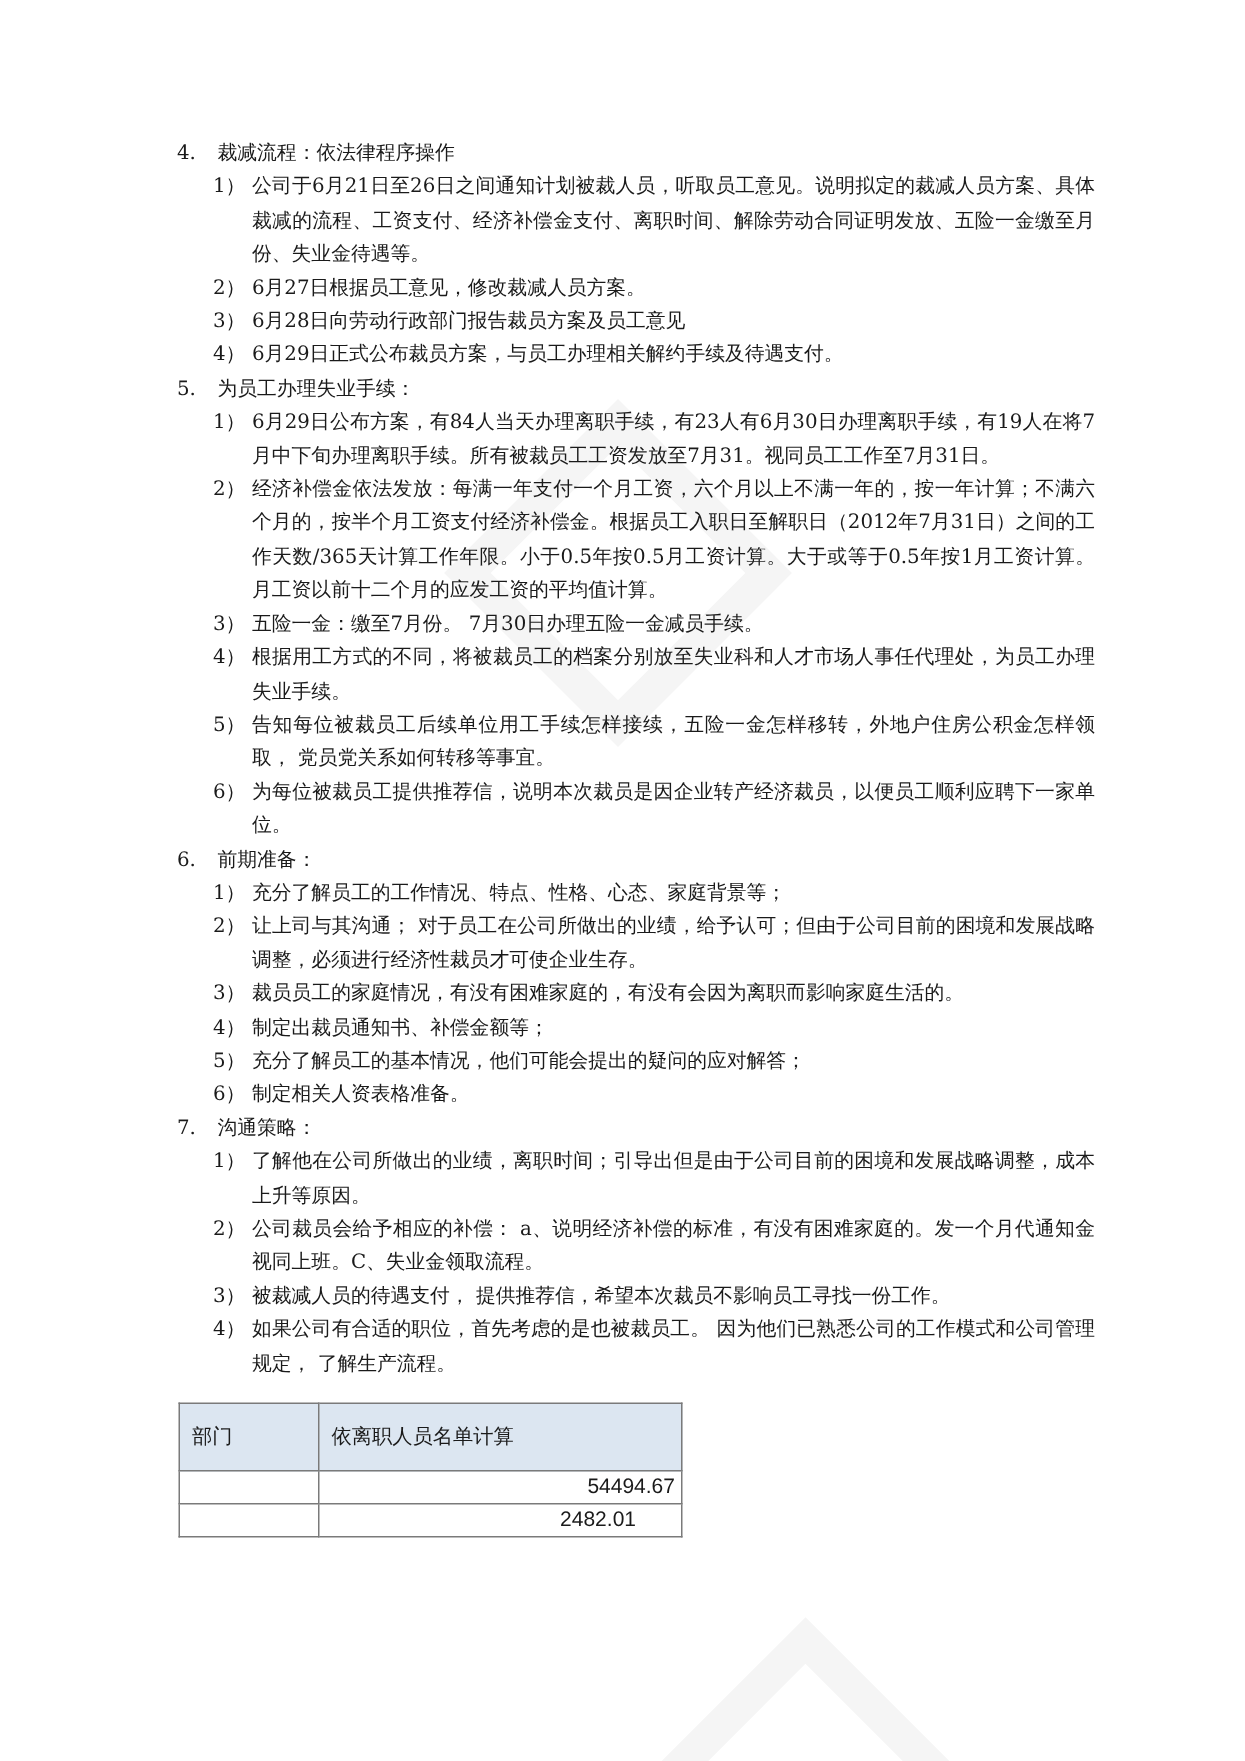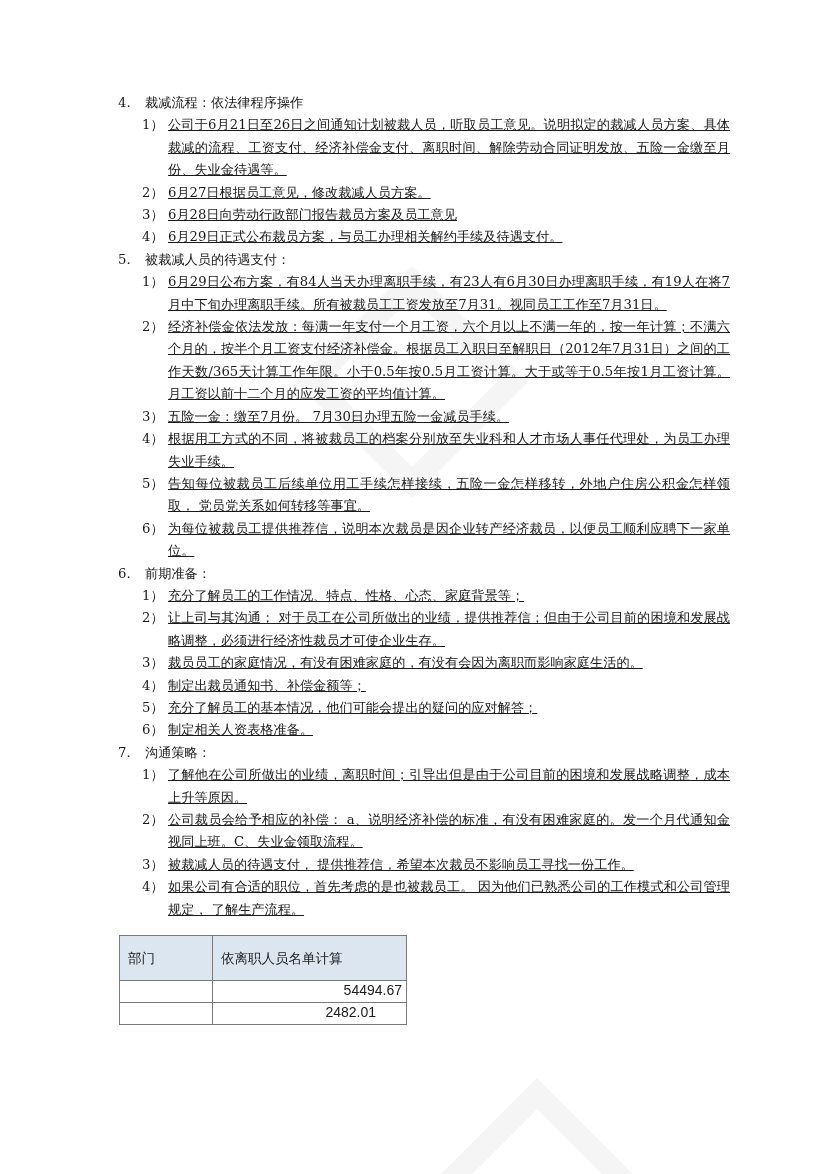--- a/index.html
+++ b/index.html
@@ -13,25 +13,25 @@
     position: absolute; pointer-events: none; opacity: 0.06;
     border: 22px solid #555; transform: rotate(45deg);
   }
   .content { position: absolute; left: 118px; top: 92px; width: 612px; font-size: 13.2px; line-height: 22.4px; }
   .section { margin: 0; }
   .sec-head { display: flex; }
   .sec-num { width: 27px; flex: none; }
   .items { margin-left: 24px; }
   .item { display: flex; }
   .item-num { width: 26px; flex: none; white-space: nowrap; }
-  .item-text { flex: 1; text-align: justify; text-decoration: underline; }
+  .item-text { flex: 1; text-align: justify; }
   .spacer { height: 14px; }
   .table-title { margin-left: 0; }
   table.cost {
-    border-collapse: collapse; margin-left: 1px; width: 288px;
+    border-collapse: collapse; margin-left: 1px; width: 336px;
     font-family: "Liberation Sans", "DejaVu Sans", sans-serif; font-size: 14px;
   }
   table.cost th {
     background: #dce6f1; font-weight: normal; text-align: left;
     height: 44px; padding: 0 0 0 8px; border: 1px solid #7a7a7a;
     font-family: "DejaVu Sans", sans-serif; font-size: 13.5px;
   }
   table.cost td {
     height: 21px; border: 1px solid #7a7a7a; padding: 0 4px; vertical-align: top; line-height: 18px;
   }
@@ -70,21 +70,21 @@
         <div class="item">
             <span class="item-num">4）</span>
             <span class="item-text">6月29日正式公布裁员方案，与员工办理相关解约手续及待遇支付。</span>
           </div>
       </div>
     </div>
 
     <div class="section">
       <div class="sec-head">
         <span class="sec-num">5.</span>
-        <span>被裁减人员的待遇支付：</span>
+        <span>为员工办理失业手续：</span>
       </div>
       <div class="items">
         <div class="item">
             <span class="item-num">1）</span>
             <span class="item-text">6月29日公布方案，有84人当天办理离职手续，有23人有6月30日办理离职手续，有19人在将7月中下旬办理离职手续。所有被裁员工工资发放至7月31。视同员工工作至7月31日。</span>
           </div>
         <div class="item">
             <span class="item-num">2）</span>
             <span class="item-text">经济补偿金依法发放：每满一年支付一个月工资，六个月以上不满一年的，按一年计算；不满六个月的，按半个月工资支付经济补偿金。根据员工入职日至解职日（2012年7月31日）之间的工作天数/365天计算工作年限。小于0.5年按0.5月工资计算。大于或等于0.5年按1月工资计算。月工资以前十二个月的应发工资的平均值计算。</span>
           </div>
@@ -112,21 +112,21 @@
         <span class="sec-num">6.</span>
         <span>前期准备：</span>
       </div>
       <div class="items">
         <div class="item">
             <span class="item-num">1）</span>
             <span class="item-text">充分了解员工的工作情况、特点、性格、心态、家庭背景等；</span>
           </div>
         <div class="item">
             <span class="item-num">2）</span>
-            <span class="item-text">让上司与其沟通； 对于员工在公司所做出的业绩，提供推荐信；但由于公司目前的困境和发展战略调整，必须进行经济性裁员才可使企业生存。</span>
+            <span class="item-text">让上司与其沟通； 对于员工在公司所做出的业绩，给予认可；但由于公司目前的困境和发展战略调整，必须进行经济性裁员才可使企业生存。</span>
           </div>
         <div class="item">
             <span class="item-num">3）</span>
             <span class="item-text">裁员员工的家庭情况，有没有困难家庭的，有没有会因为离职而影响家庭生活的。</span>
           </div>
         <div class="item">
             <span class="item-num">4）</span>
             <span class="item-text">制定出裁员通知书、补偿金额等；</span>
           </div>
         <div class="item">

